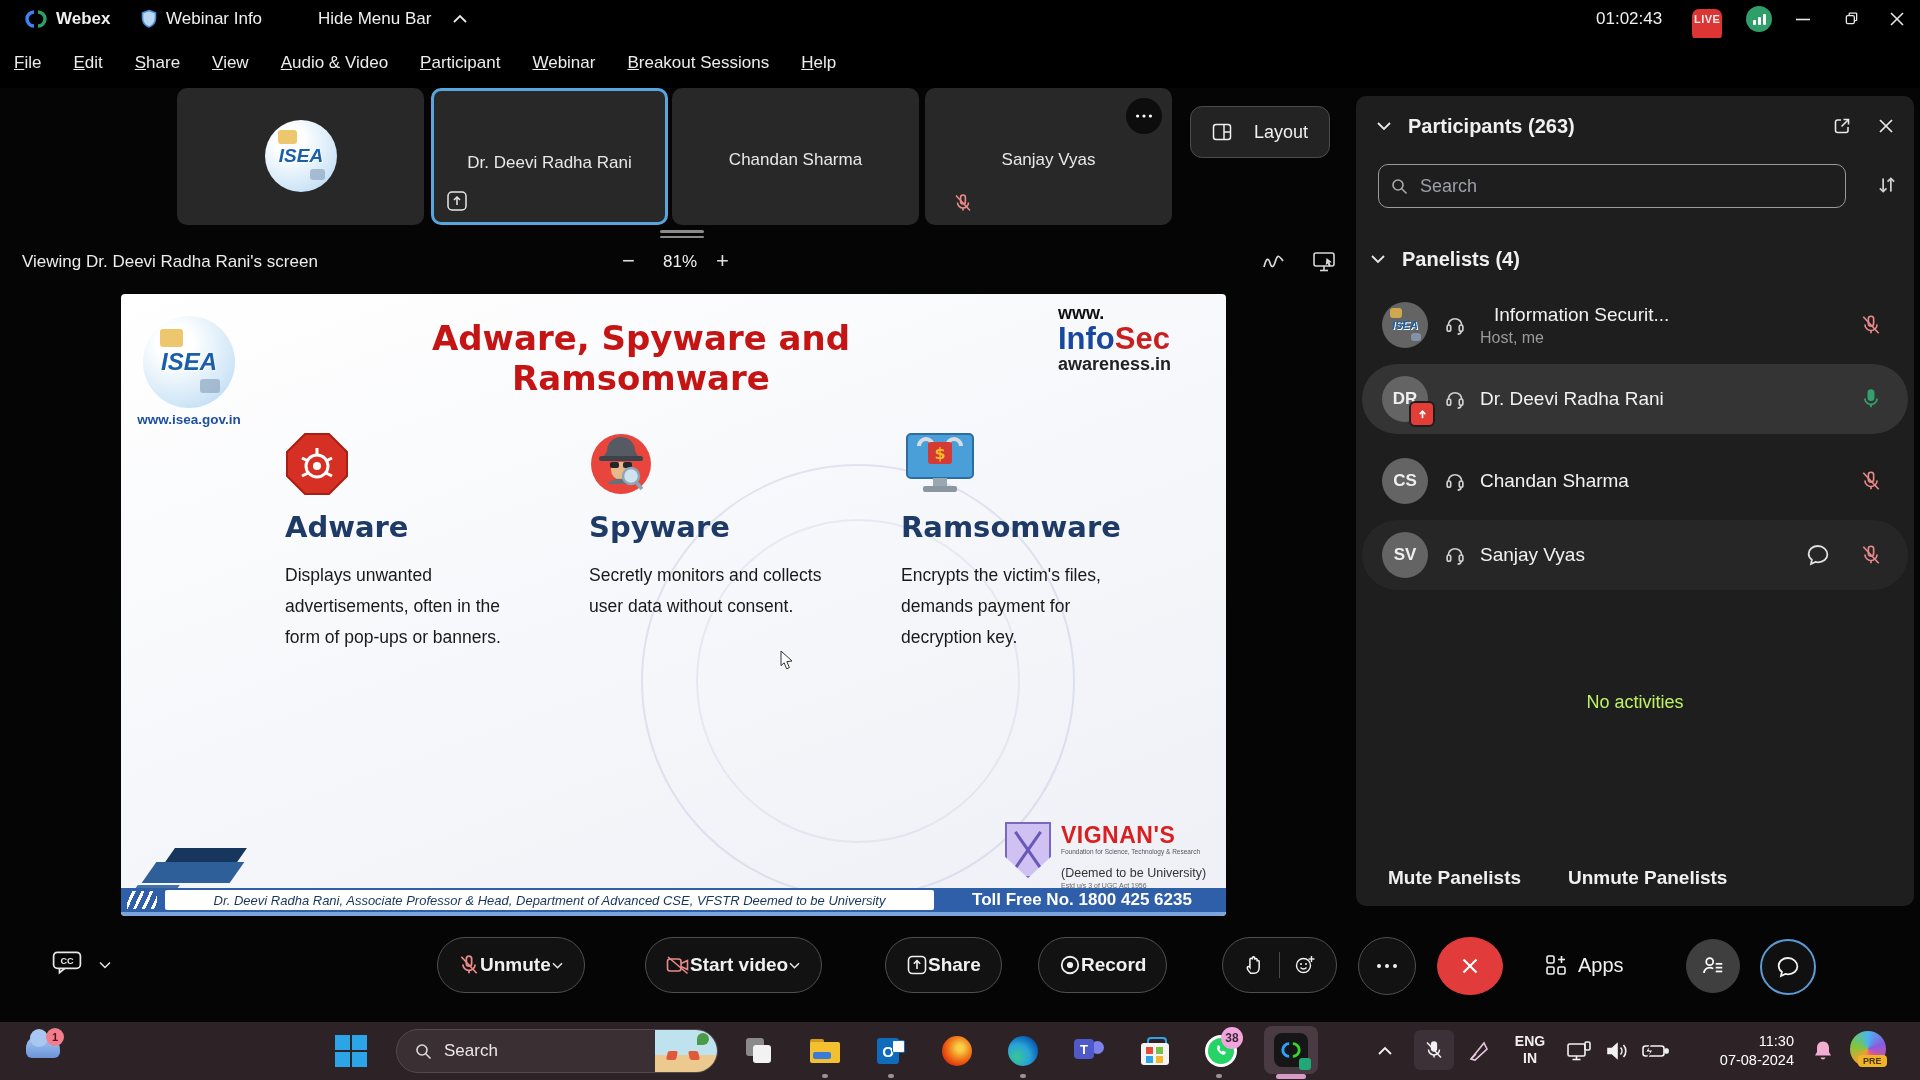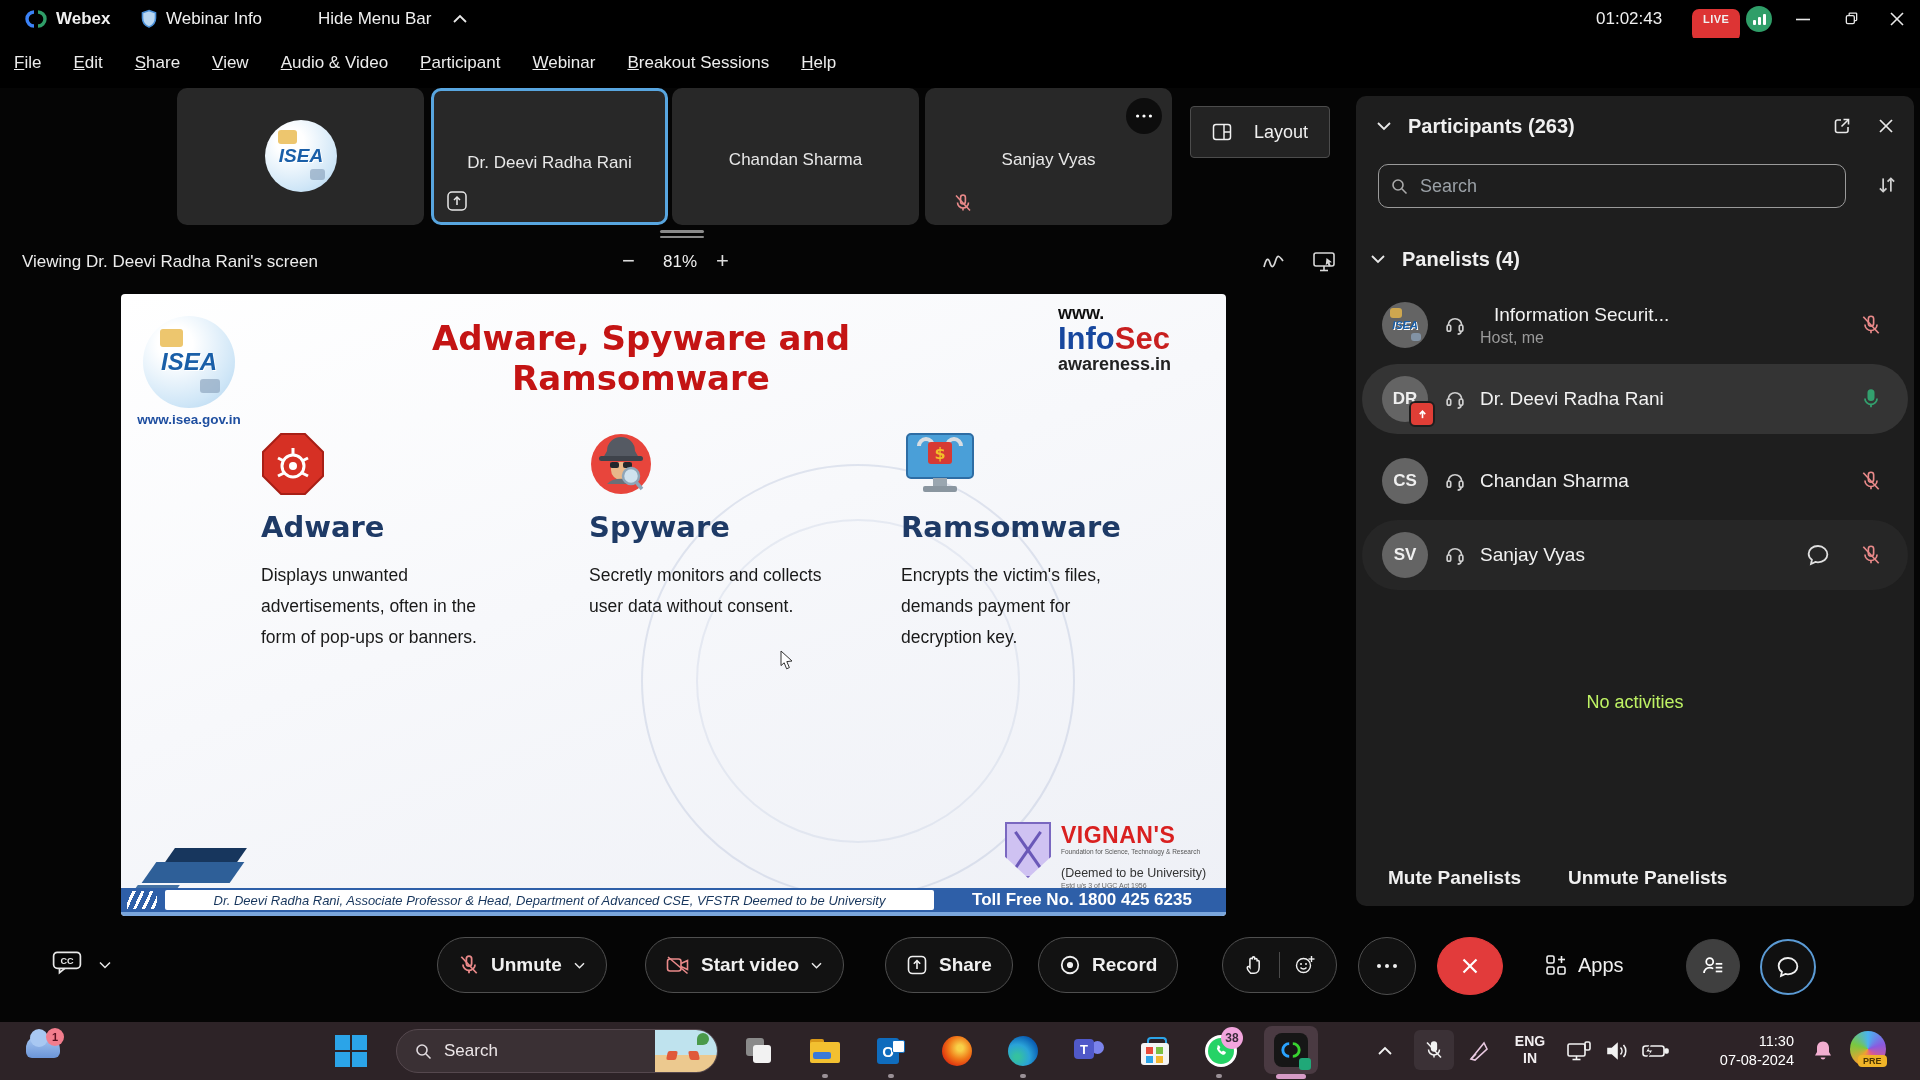--- a/index.html
+++ b/index.html
@@ -5,38 +5,38 @@
   html,body{margin:0;padding:0;background:#000;}
   #root{position:relative;width:1920px;height:1080px;background:#050505;overflow:hidden;
         font-family:"Liberation Sans",sans-serif;color:#f0f0f0;}
   .abs{position:absolute;}
   svg{display:block;}
   .dots{width:4px;height:4px;border-radius:50%;background:currentColor;box-shadow:8px 0 currentColor,-8px 0 currentColor;}
 
   
   .titlebar{position:absolute;left:0;top:0;width:1920px;height:38px;background:#000;}
   .tb-text{position:absolute;top:0;height:38px;line-height:38px;font-size:17px;}
-  .live{position:absolute;left:1692px;top:9px;height:32px;padding:0 11px;background:#dd3434;border-radius:7px;
+  .live{position:absolute;left:1692px;top:9px;height:32px;padding:0 2px;background:#dd3434;border-radius:7px;
         font-size:11px;font-weight:700;line-height:20px;letter-spacing:.5px;}
   .netq{position:absolute;left:1746px;top:6px;width:26px;height:26px;border-radius:50%;background:#2f9e68;
         display:flex;align-items:flex-end;justify-content:center;gap:2px;padding-bottom:7px;box-sizing:border-box;}
   .netq i{display:block;width:3px;background:#fff;border-radius:1px;}
 
   
   .menubar{position:absolute;left:0;top:38px;width:1920px;height:50px;background:#000;
            display:flex;align-items:center;gap:32px;padding-left:14px;}
   .mi{font-size:17px;color:#ececec;display:inline-block;}
   .mi::first-letter{text-decoration:underline;}
 
   
   .tile{position:absolute;top:88px;height:137px;background:#282828;border-radius:10px;box-sizing:border-box;}
   .tile .nm{position:absolute;left:0;right:0;top:62px;text-align:center;font-size:17px;color:#e8e8e8;}
   .tile.active{border:3px solid #58a6e0;}
   .layoutbtn{position:absolute;left:1190px;top:106px;width:138px;height:50px;background:#232323;border:1px solid #4c4c4c;
-             border-radius:4px;display:flex;align-items:center;justify-content:center;gap:22px;font-size:18px;}
+             border-radius:12px;display:flex;align-items:center;justify-content:center;gap:22px;font-size:18px;}
   .handle{position:absolute;left:660px;top:230px;width:44px;height:8px;}
   .handle i{display:block;height:2.5px;background:#8a8a8a;border-radius:2px;margin-bottom:3px;}
 
   
   .viewbar{position:absolute;left:0;top:238px;width:1356px;height:48px;}
   .viewbar .lbl{position:absolute;left:22px;top:0;line-height:48px;font-size:17px;color:#ececec;}
   .zbtn{position:absolute;top:0;height:48px;line-height:46px;font-size:22px;color:#dcdcdc;}
   .zlev{position:absolute;left:648px;top:0;width:64px;text-align:center;line-height:48px;font-size:17px;}
 
   
@@ -100,21 +100,21 @@
   .pname{margin-left:14px;font-size:19px;color:#f2f2f2;max-width:300px;white-space:nowrap;overflow:hidden;}
   .psub{font-size:16px;color:#9a9a9a;margin-top:3px;}
   .viewall{position:absolute;right:24px;font-size:18px;color:#58a0e8;text-decoration:underline;}
   .noact{position:absolute;left:0;right:0;top:596px;text-align:center;font-size:18px;color:#bef264;}
   .pfoot{position:absolute;left:0;right:0;top:762px;height:40px;}
   .pfoot .b{position:absolute;top:0;line-height:40px;font-size:19px;font-weight:600;color:#f0f0f0;}
 
   
   .controlbar{position:absolute;left:0;top:920px;width:1920px;height:102px;}
   .pill{position:absolute;top:17px;height:56px;border:1px solid #4f4f4f;border-radius:28px;background:#121212;
-        display:inline-flex;align-items:center;gap:11px;padding:0 20px;color:#f0f0f0;font-size:19px;font-weight:600;box-sizing:border-box;}
+        display:inline-flex;align-items:center;padding:0 20px;color:#f0f0f0;font-size:19px;font-weight:600;box-sizing:border-box;}
   .circ{position:absolute;top:17px;width:56px;height:56px;border-radius:50%;border:1px solid #4f4f4f;background:#121212;
         display:flex;align-items:center;justify-content:center;}
   .vdiv{width:1px;height:26px;background:#4a4a4a;}
 
   
   .taskbar{position:absolute;left:0;top:1022px;width:1920px;height:58px;background:#2d2327;}
   .tb{position:absolute;top:10px;width:38px;height:38px;display:flex;align-items:center;justify-content:center;}
   .rundot{position:absolute;top:52px;width:6px;height:4px;border-radius:2px;background:#9a9096;}
   .tray-txt{color:#f2eef0;font-size:14px;font-weight:600;text-align:center;line-height:17px;}
   .clock{position:absolute;left:1688px;top:10px;width:106px;text-align:right;font-size:14.5px;line-height:19px;color:#fff;}
@@ -257,21 +257,21 @@
     <div class="abs" style="left:0;top:118px;width:136px;text-align:center;font-size:13.5px;font-weight:700;color:#1f4fa0">www.isea.gov.in</div>
 
     <div class="slide-title">Adware, Spyware and Ramsomware</div>
 
     <div class="infosec">
       <div class="l1">www.</div>
       <div class="l2"><span style="color:#17479e">Info</span><span style="color:#c81f1f">Sec</span></div>
       <div class="l3">awareness.in</div>
     </div>
 
-    <div class="col" style="left:140px;width:252px">
+    <div class="col" style="left:164px;width:252px">
       <svg width="64" height="64" viewBox="0 0 64 64">
         <polygon points="20,2 44,2 62,20 62,44 44,62 20,62 2,44 2,20" fill="#d63024" stroke="#a81f16" stroke-width="2"></polygon>
         <circle cx="32" cy="34" r="11" fill="none" stroke="#fff" stroke-width="3"></circle>
         <circle cx="32" cy="34" r="4" fill="#fff"></circle>
         <line x1="32" y1="16" x2="32" y2="23" stroke="#fff" stroke-width="3"></line>
         <line x1="17" y1="26" x2="23" y2="29" stroke="#fff" stroke-width="3"></line>
         <line x1="47" y1="26" x2="41" y2="29" stroke="#fff" stroke-width="3"></line>
         <line x1="17" y1="44" x2="23" y2="41" stroke="#fff" stroke-width="3"></line>
         <line x1="47" y1="44" x2="41" y2="41" stroke="#fff" stroke-width="3"></line>
       </svg>

